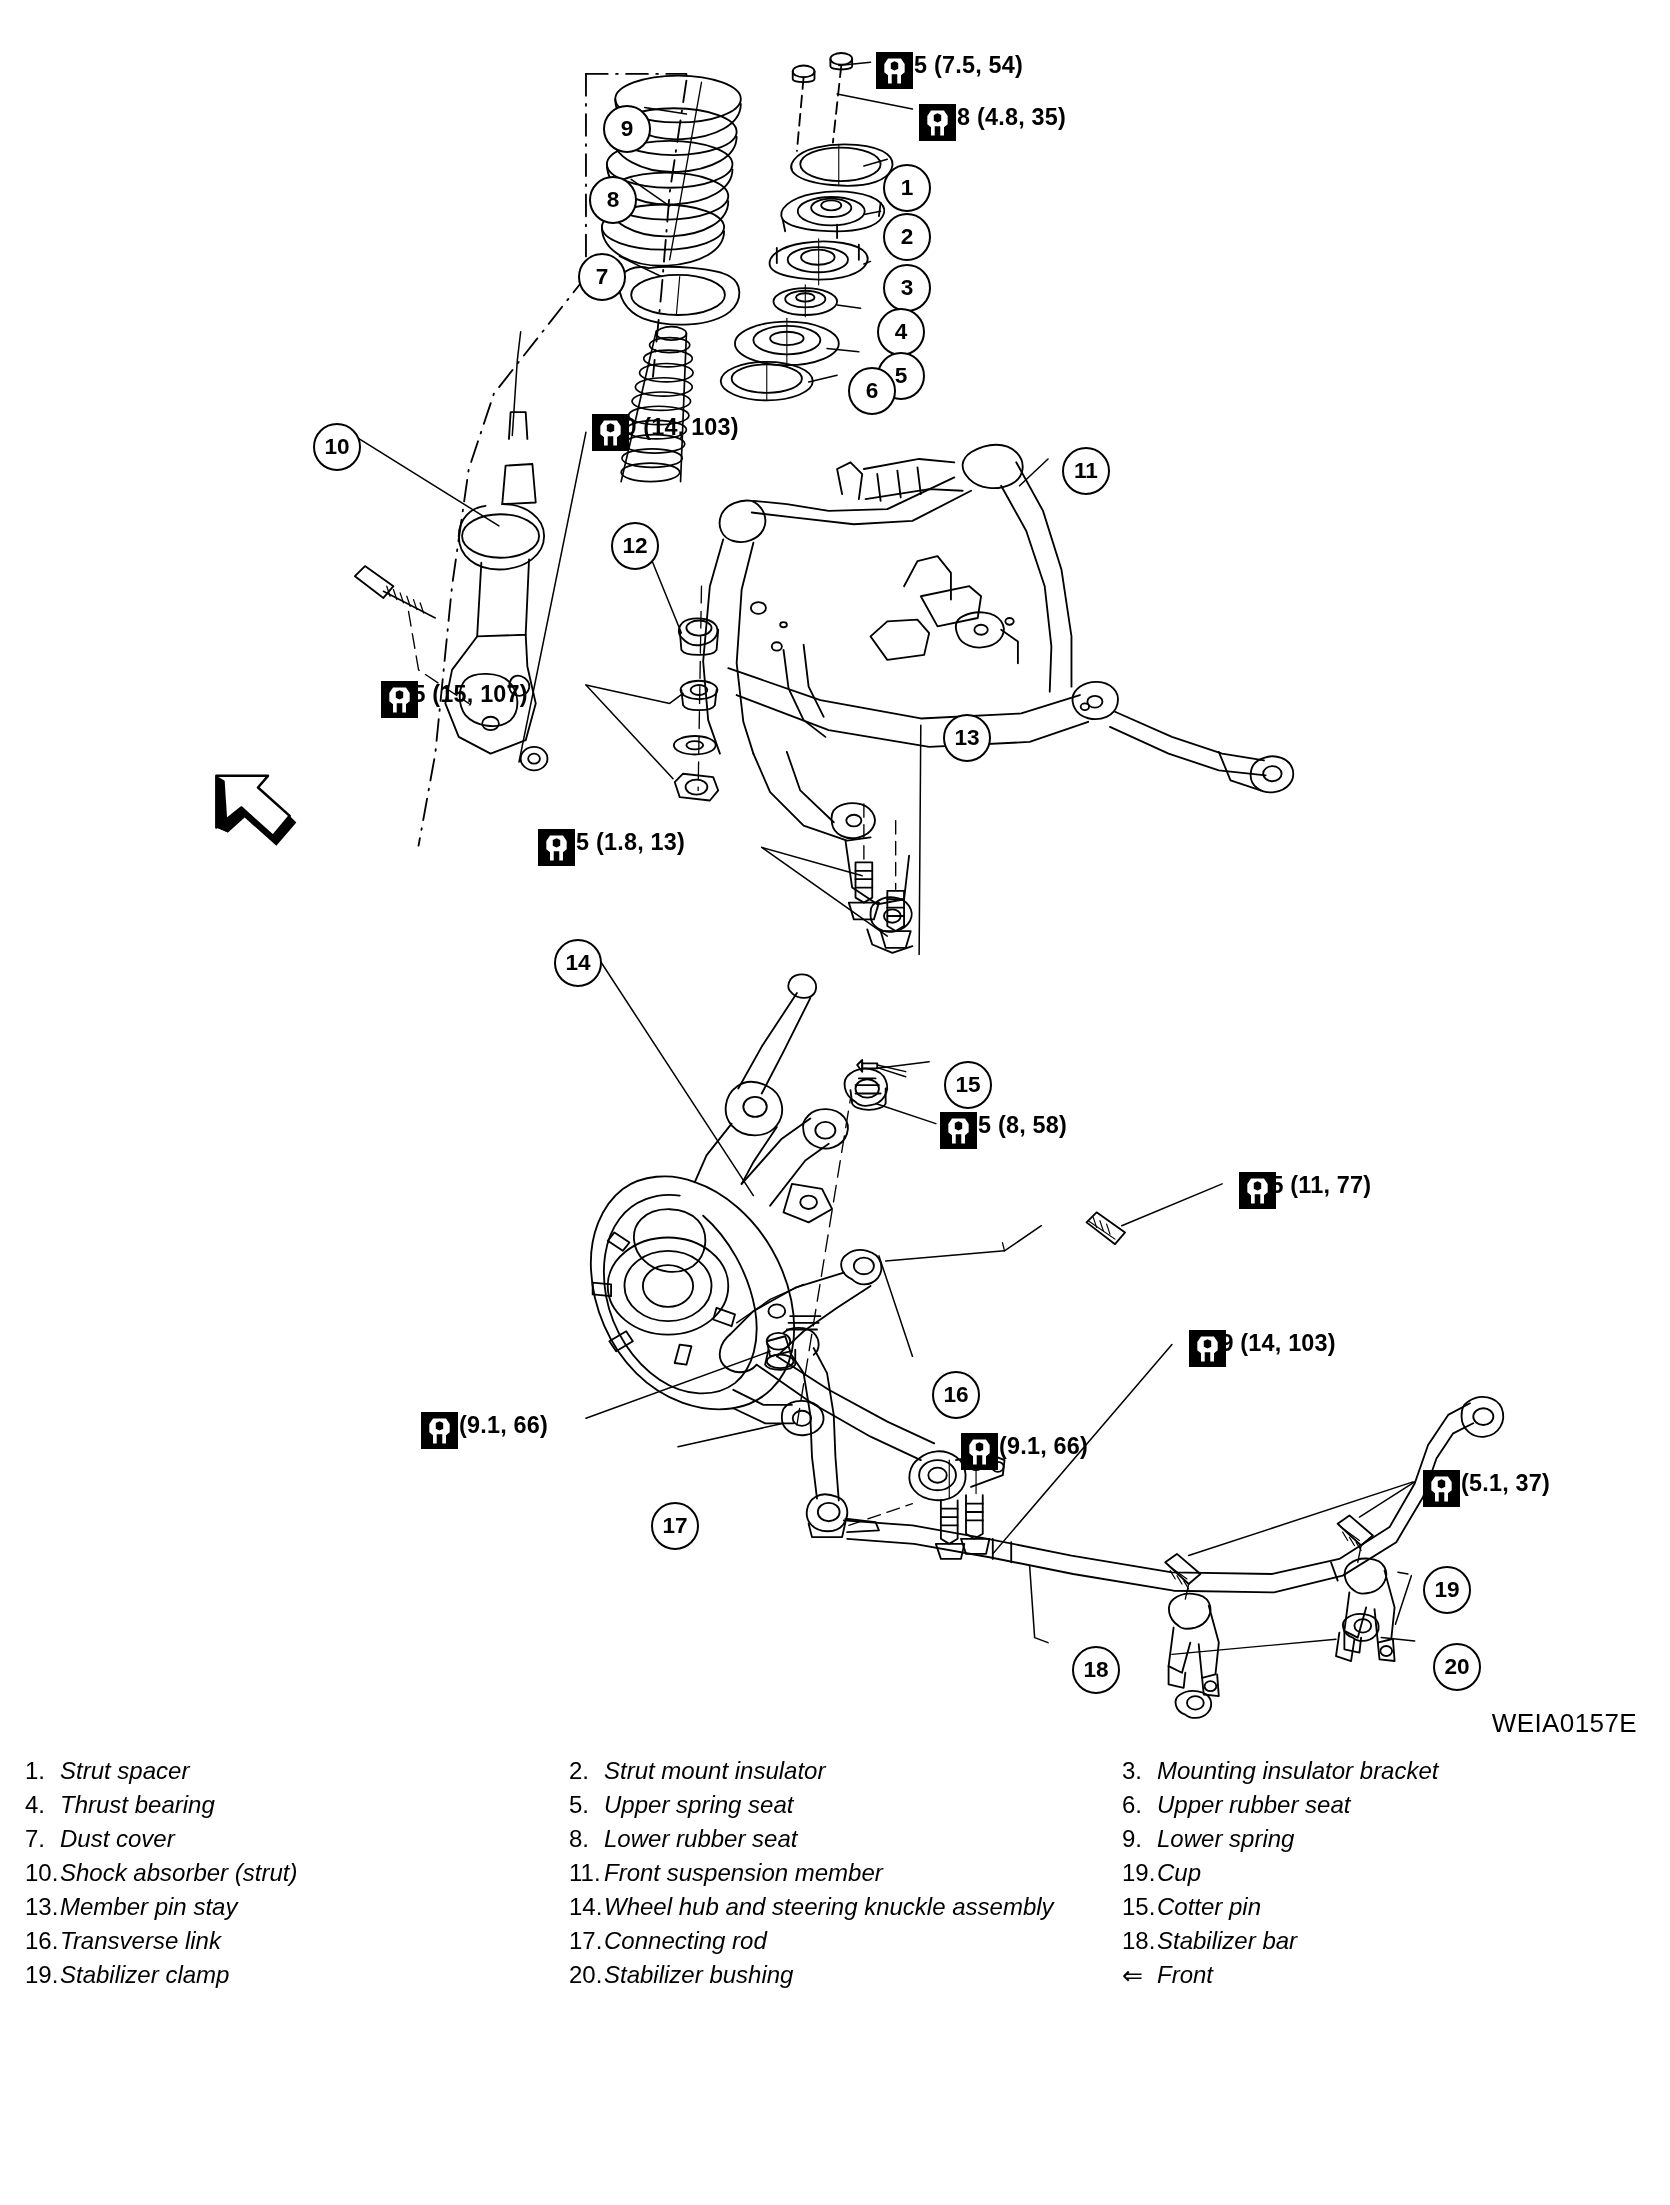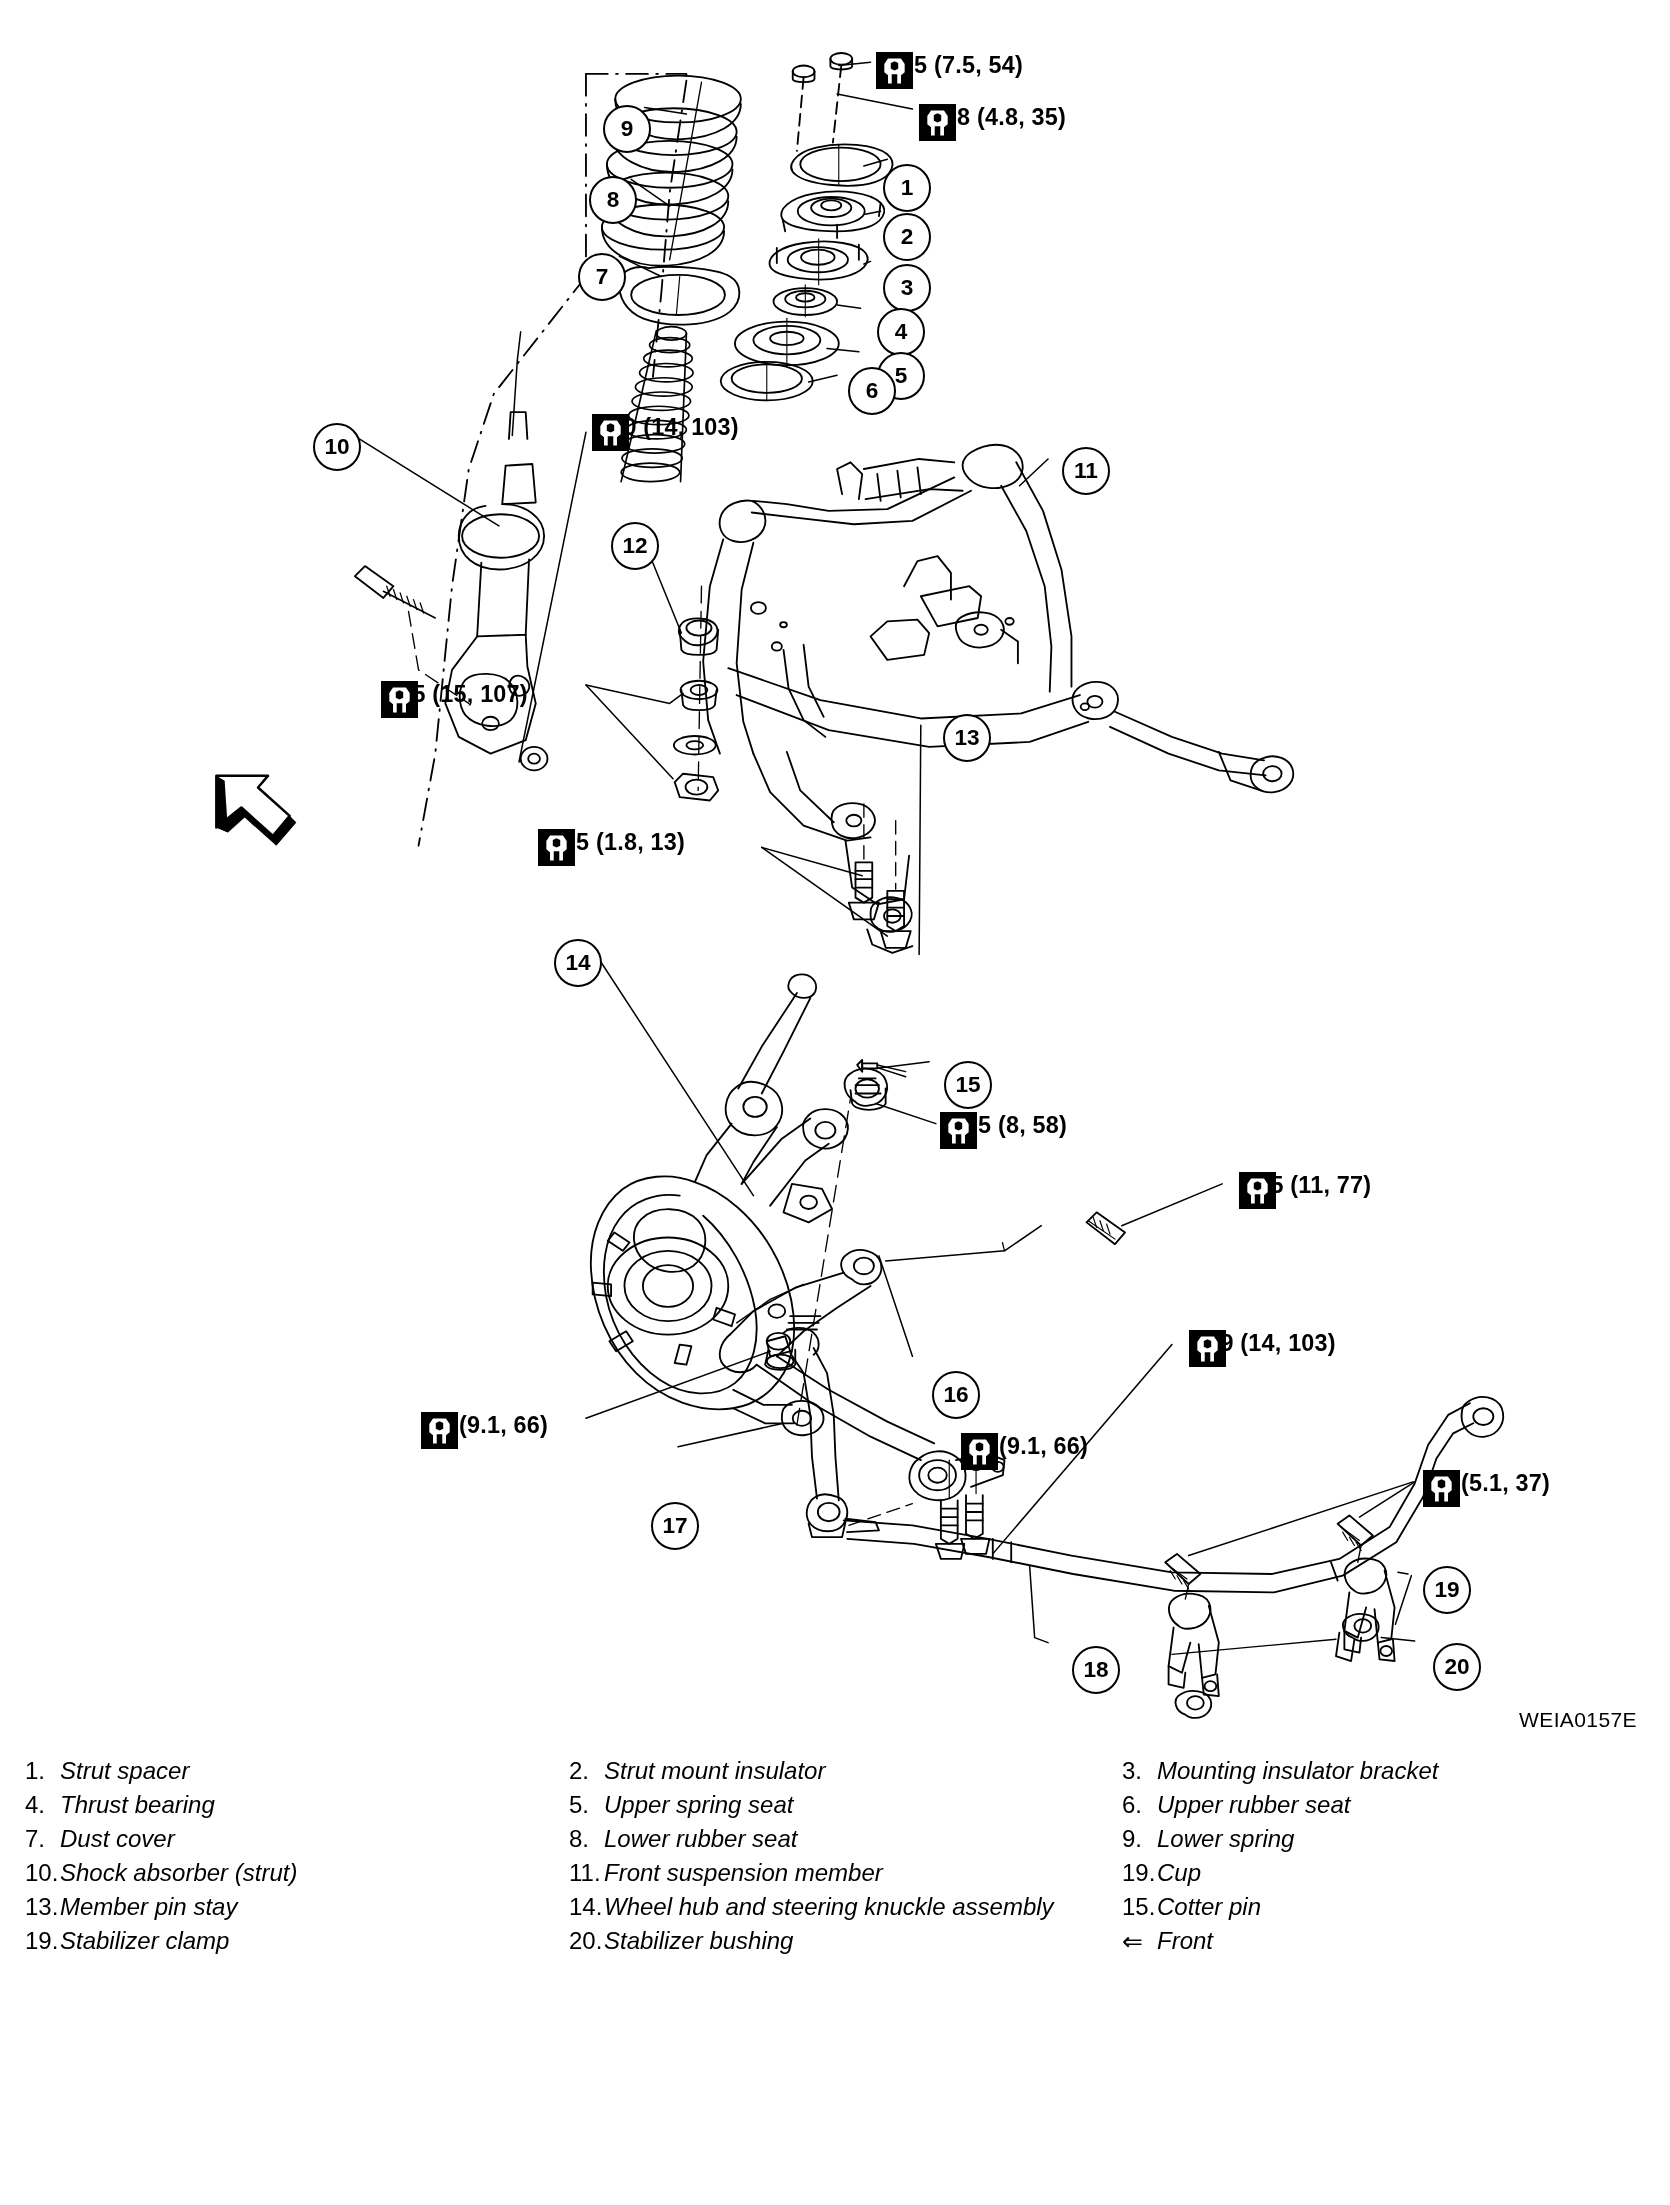--- a/index.html
+++ b/index.html
@@ -23,21 +23,21 @@
   
   .parts{position:absolute;left:0;top:1754px;width:1670px;}
   .prow{display:flex;width:1670px;}
   .pcell{display:flex;align-items:flex-start;font-size:24px;line-height:1.42;}
   .pnum{width:60px;flex:0 0 60px;text-align:left;padding-left:25px;box-sizing:border-box;}
   .pnum.arrow{font-size:25px;}
   .plabel{flex:1 1 auto;font-style:italic;}
   .c1{width:544px;flex:0 0 544px;}
   .c2{width:553px;flex:0 0 553px;}
   .c3{width:574px;flex:0 0 574px;}
-  .figid{position:absolute;right:33px;top:1708px;font-size:21px;letter-spacing:0.4px;}
+  .figid{position:absolute;right:33px;top:1708px;font-size:26px;letter-spacing:0.4px;}
 
   .nofill{fill:none;stroke:#000;}
 </style>
 </head>
 <body>
 
 <div id="page">
 
   <div class="diagram">
 
@@ -673,20 +673,34 @@
       <div class="pcell c2">
         <span class="pnum">14.</span>
         <span class="plabel">Wheel hub and steering knuckle assembly</span>
       </div>
       <div class="pcell c3">
         <span class="pnum">15.</span>
         <span class="plabel">Cotter pin</span>
       </div>
     </div>
 
+    <div class="prow">
+      <div class="pcell c1">
+        <span class="pnum">16.</span>
+        <span class="plabel">Transverse link</span>
+      </div>
+      <div class="pcell c2">
+        <span class="pnum">17.</span>
+        <span class="plabel">Connecting rod</span>
+      </div>
+      <div class="pcell c3">
+        <span class="pnum">18.</span>
+        <span class="plabel">Stabilizer bar</span>
+      </div>
+    </div>
 
     <div class="prow">
       <div class="pcell c1">
         <span class="pnum">19.</span>
         <span class="plabel">Stabilizer clamp</span>
       </div>
       <div class="pcell c2">
         <span class="pnum">20.</span>
         <span class="plabel">Stabilizer bushing</span>
       </div>

